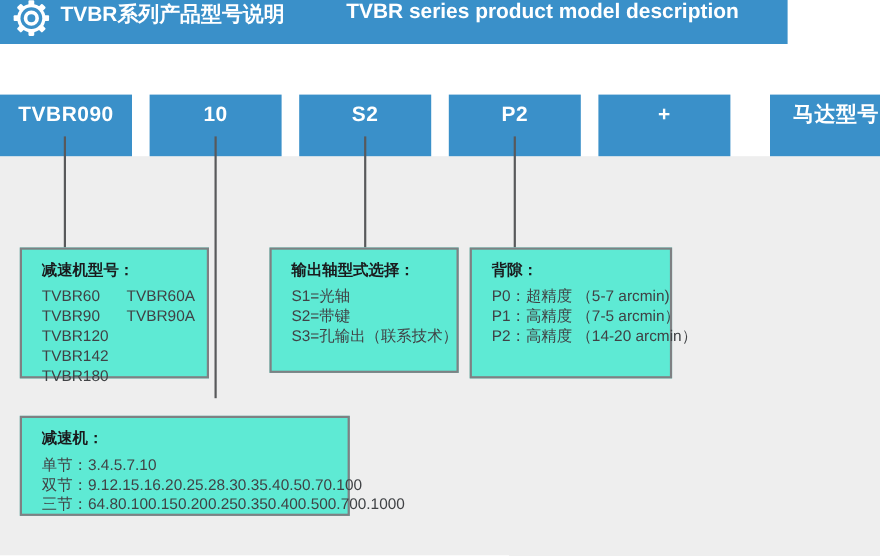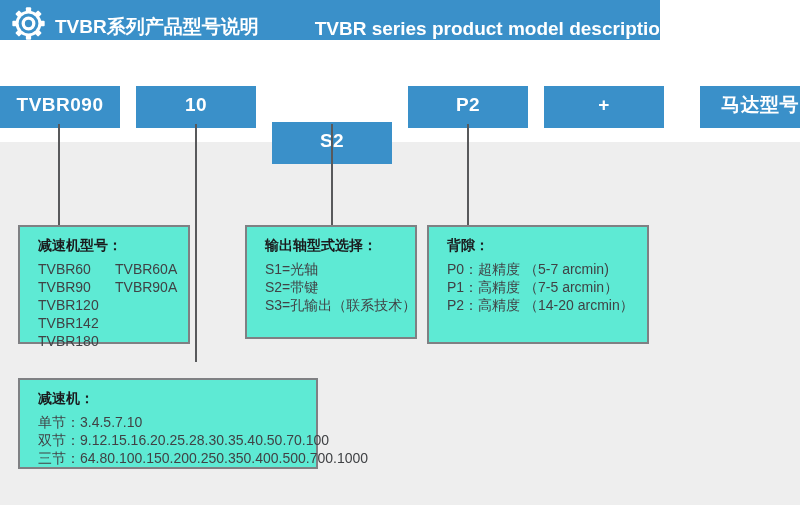--- a/index.html
+++ b/index.html
@@ -2,55 +2,55 @@
 <html><head>
 <meta charset="utf-8">
 <style>
   html,body{margin:0;padding:0;background:#ffffff;}
   .page{
     position:relative;width:800px;height:505px;overflow:hidden;background:#ffffff;
     font-family:"Liberation Sans","DejaVu Sans",sans-serif;
   }
   
   .topbar{
-    position:absolute;left:0;top:0;width:660px;height:40px;
-    background:#3a90c9;display:flex;align-items:flex-end;
+    position:absolute;left:0;top:0;width:716px;height:40px;
+    background:#3a90c9;display:flex;align-items:flex-start;
   }
   .gear{width:33px;height:33px;margin-left:12px;flex:0 0 auto;display:block;}
   .title-zh{color:#ffffff;font-weight:bold;font-size:19px;margin-left:10px;white-space:nowrap;}
   .title-en{color:#ffffff;font-weight:bold;font-size:19px;margin-left:56px;white-space:nowrap;}
 
   
   .mbox{
-    position:absolute;top:86px;width:120px;height:42px;background:#3a90c9;
+    position:absolute;top:86px;width:120px;height:56px;background:#3a90c9;
     color:#ffffff;font-weight:bold;font-size:19px;line-height:38px;text-align:center;
     letter-spacing:0.5px;
   }
-  #mb0{left:0;} #mb1{left:136px;} #mb2{left:272px;margin-top:36px;} #mb3{left:408px;} #mb4{left:544px;} #mb5{left:700px;}
+  #mb0{left:0;} #mb1{left:136px;} #mb2{left:272px;} #mb3{left:408px;} #mb4{left:544px;} #mb5{left:700px;}
 
   
   .graybg{position:absolute;left:0;top:142px;width:800px;height:363px;background:#eeeeee;}
 
   
   .vline{position:absolute;width:2px;background:#58595b;}
   #line1{left:58px;top:124px;height:101px;}
   #line2{left:195px;top:124px;height:238px;}
   #line3{left:331px;top:124px;height:101px;}
   #line4{left:467px;top:124px;height:101px;}
 
   
   .ibox{
     position:absolute;background:#5eead4;border:2px solid #7f8083;box-sizing:border-box;
     padding:9px 6px 0 18px;color:#404245;font-size:14px;
   }
   .ibox .ititle{font-weight:bold;color:#1a1b1d;font-size:14px;line-height:18px;margin-bottom:6px;white-space:nowrap;}
   .ibox .row{line-height:18px;white-space:nowrap;}
   #box1{left:18px;top:225px;width:172px;height:119px;}
   #box2{left:245px;top:225px;width:172px;height:114px;}
-  #box3{left:427px;top:225px;width:222px;height:119px;}
+  #box3{left:427px;top:225px;width:184px;height:119px;}
   #box4{left:18px;top:378px;width:300px;height:91px;}
   .c1{display:inline-block;width:77px;}
 </style>
 </head>
 <body>
 
 <div class="page">
 
   <div class="topbar">
     <svg class="gear" viewBox="0 0 100 100" aria-hidden="true">

